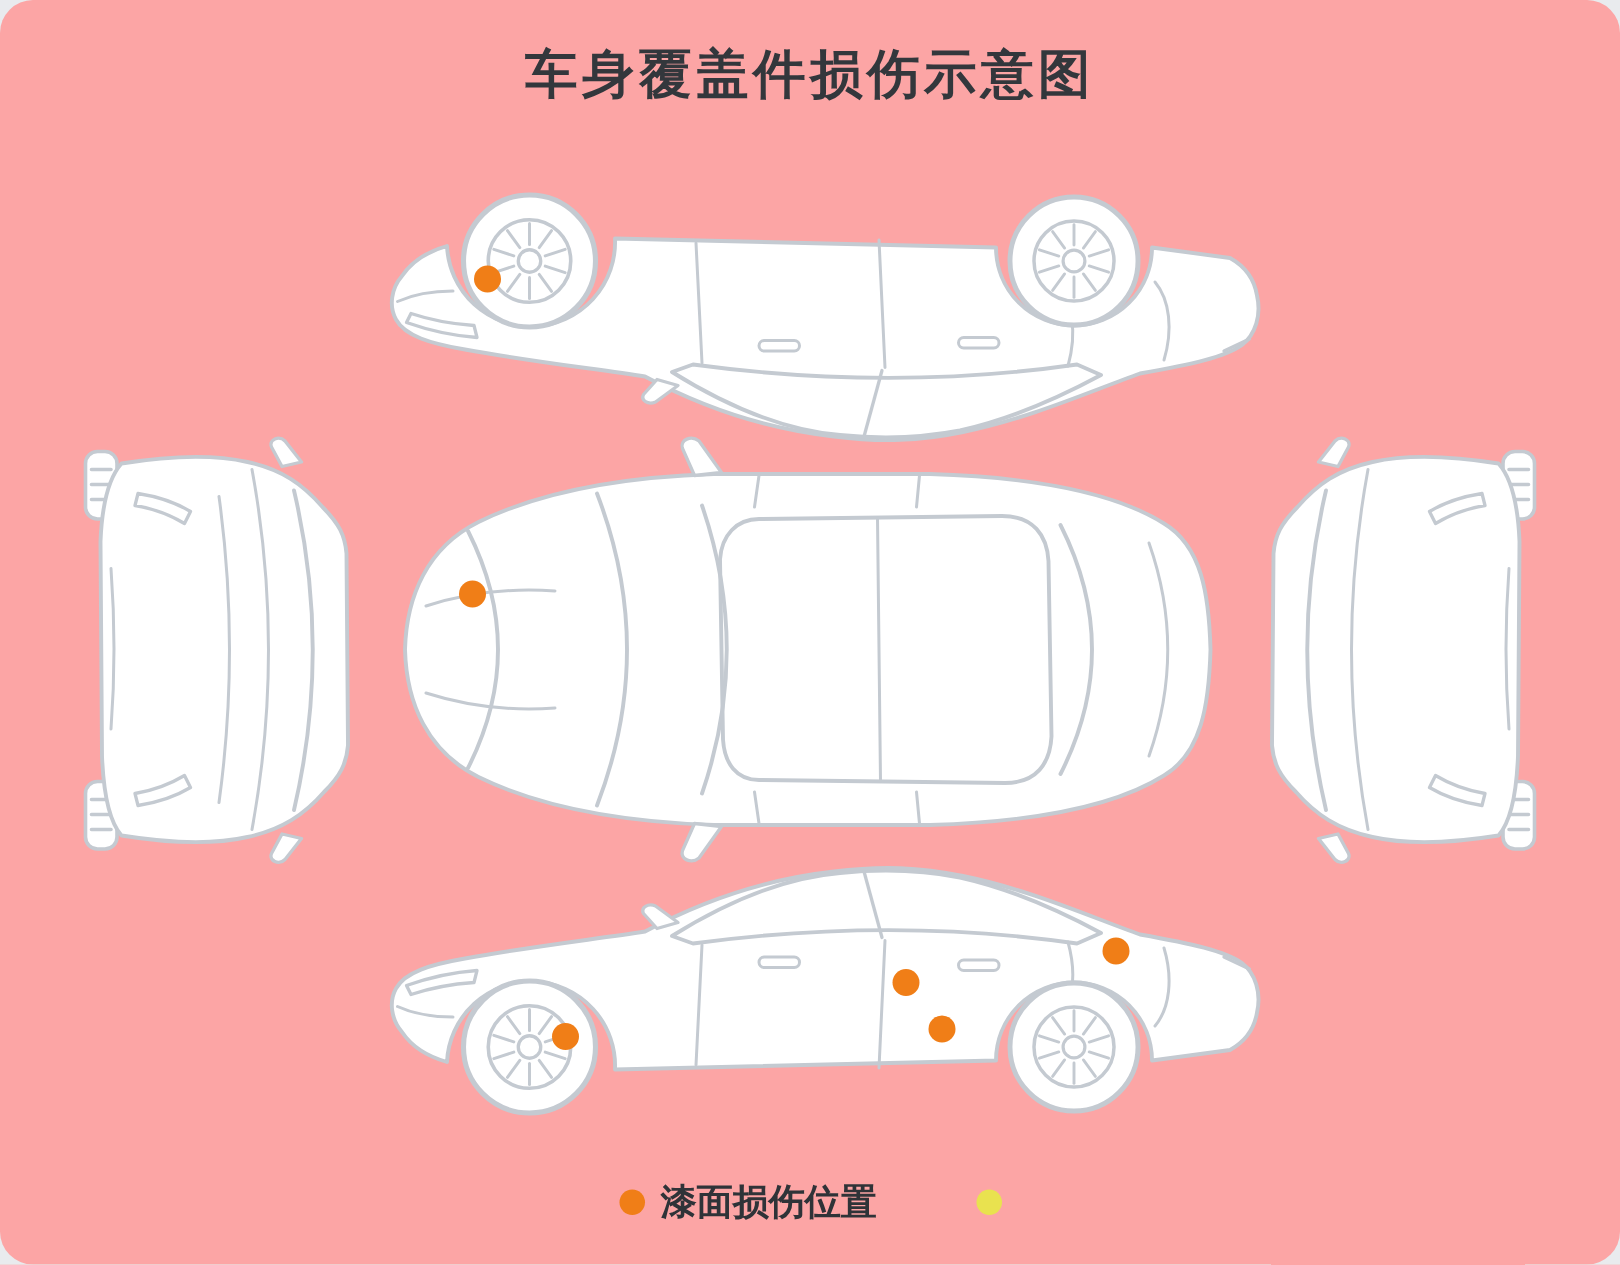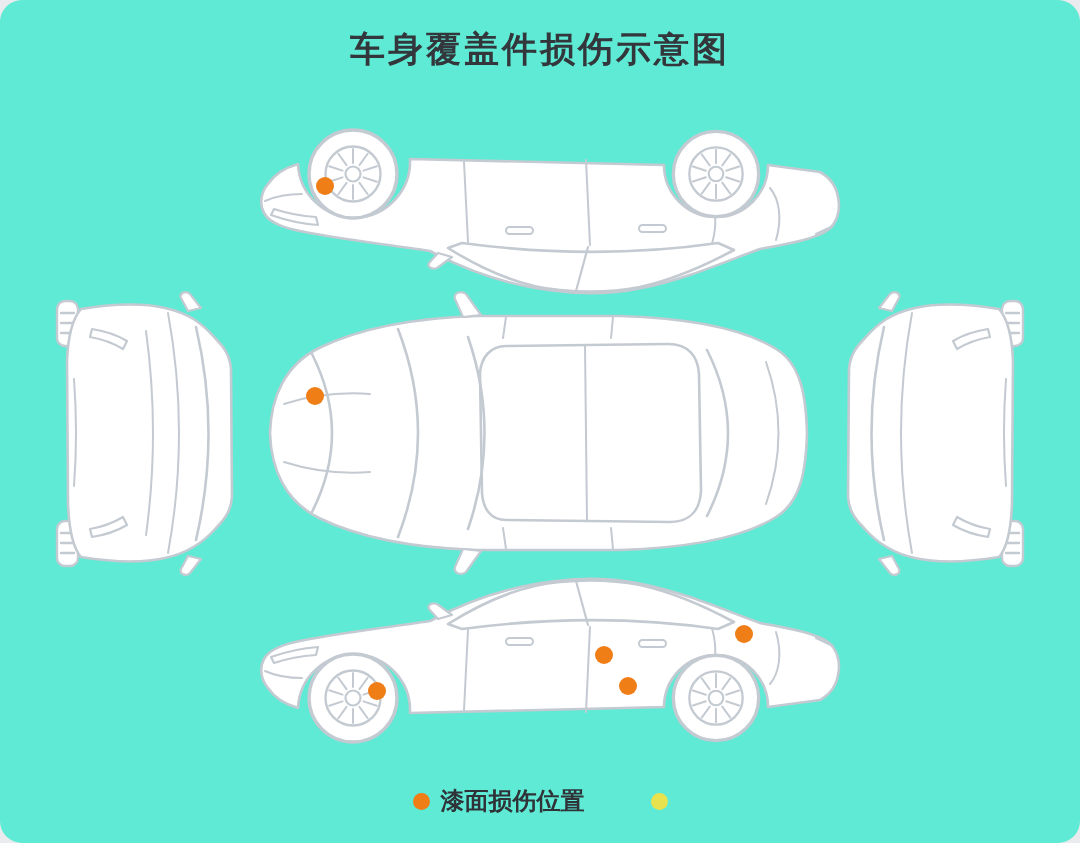--- a/index.html
+++ b/index.html
@@ -6,21 +6,21 @@
     margin: 0;
     padding: 0;
     background: #e9ebee;
     font-family: "DejaVu Sans", "Liberation Sans", sans-serif;
   }
   .canvas {
     position: relative;
     width: 1080px;
     height: 843px;
     margin: 0 auto;
-    background: #5eead4;
+    background: #fca5a5;
     border-radius: 22px;
     overflow: hidden;
   }
   .title {
     position: absolute;
     top: 26px;
     left: 0; right: 0;
     margin: 0;
     text-align: center;
     font-size: 35px;

